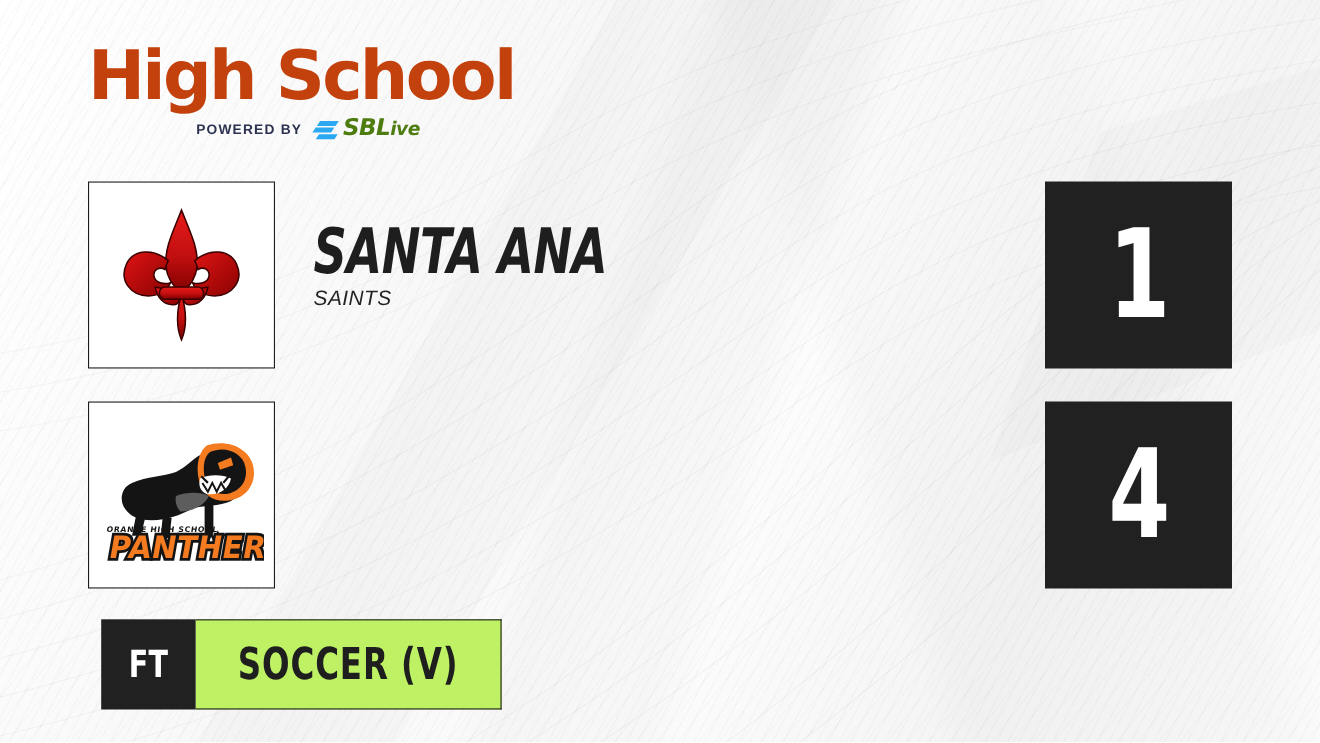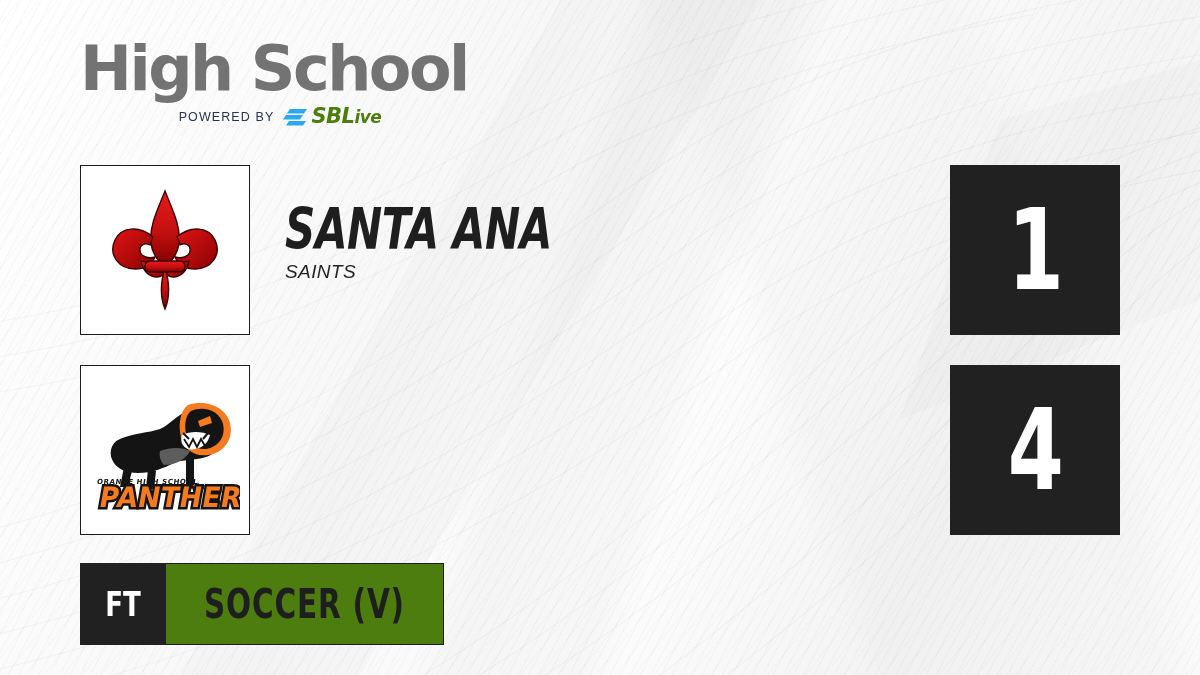--- a/index.html
+++ b/index.html
@@ -48,41 +48,41 @@
 
   
   #brand { position: absolute; left: 80px; top: 38px; }
   .brand-row { display: flex; align-items: flex-start; }
   .brand-word {
     font-family: "DejaVu Sans", sans-serif;
     font-weight: bold;
     font-size: 62px;
     line-height: 62px;
     letter-spacing: -2.5px;
-    color: #737373;
+    color: #c2410c;
     white-space: nowrap;
   }
   .pin {
     position: relative;
     margin-left: 10px;
     margin-top: -4px;
     width: 62px; height: 78px;
   }
   .pin svg { display: block; }
   .powered {
     display: flex;
     align-items: center;
     justify-content: center;
     gap: 8px;
     margin-top: 6px;
     width: 400px;
   }
   .powered-txt {
     font-family: "Liberation Sans", sans-serif;
-    font-weight: normal;
+    font-weight: bold;
     font-size: 12.5px;
     letter-spacing: 1.1px;
     color: #2d3250;
   }
   .sblive { display: flex; align-items: center; gap: 3px; }
   .sblive-word {
     font-family: "DejaVu Sans", sans-serif;
     font-weight: bold;
     font-style: italic;
     font-size: 21px;
@@ -141,41 +141,41 @@
     font-size: 112px;
     line-height: 112px;
     color: #ffffff;
     transform: scaleX(0.80);
     letter-spacing: -2px;
   }
 
   
   #status-bar {
     position: absolute;
-    left: 80px; top: 563px;
+    left: 92px; top: 563px;
     height: 82px;
     display: flex;
     align-items: stretch;
   }
   #status-chip {
     width: 86px;
     background: #212121;
     display: flex; align-items: center; justify-content: center;
   }
   .chip-txt {
     font-family: "DejaVu Sans Condensed", "Liberation Sans Narrow", "DejaVu Sans", sans-serif;
     font-weight: bold;
     font-size: 34px;
     color: #ffffff;
     transform: scaleX(0.85);
     letter-spacing: 0px;
   }
   #status-panel {
     width: 278px;
-    background: #4d7c0f;
+    background: #bef264;
     border: 1.4px solid #1c1c1c;
     border-left: none;
     display: flex; align-items: center; justify-content: center;
   }
   .panel-txt {
     font-family: "DejaVu Sans Condensed", "Liberation Sans Narrow", "DejaVu Sans", sans-serif;
     font-weight: bold;
     font-size: 40px;
     color: #1e1e1e;
     transform: scaleX(0.82);

